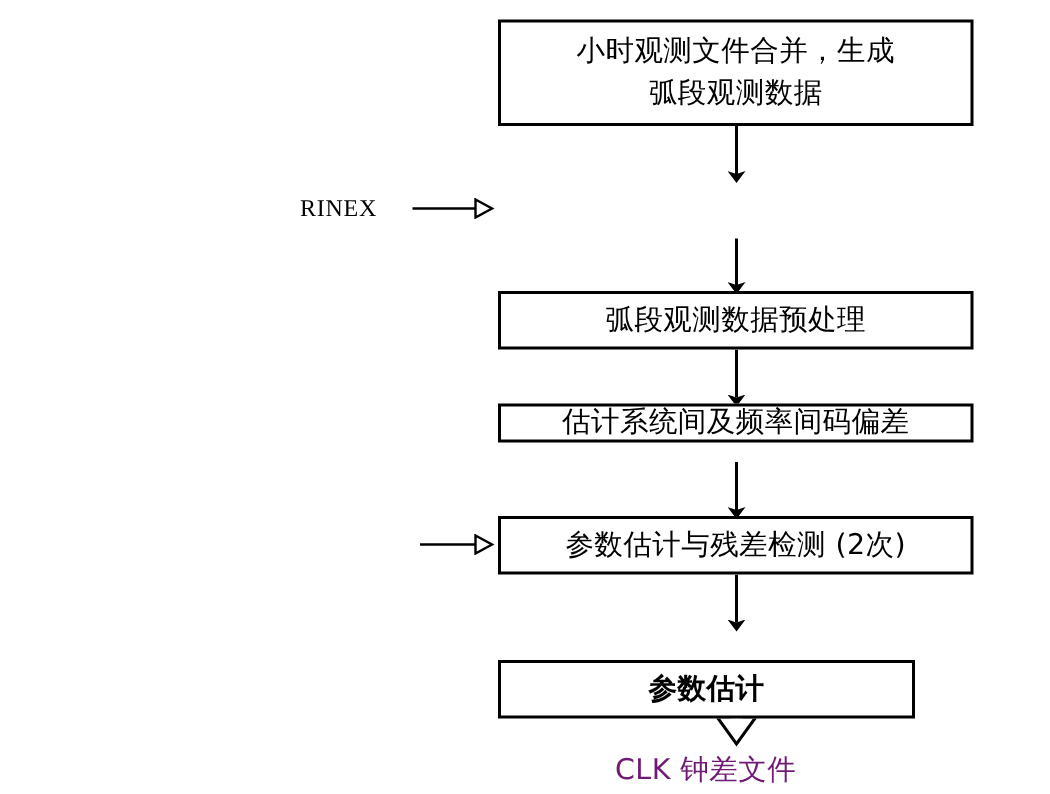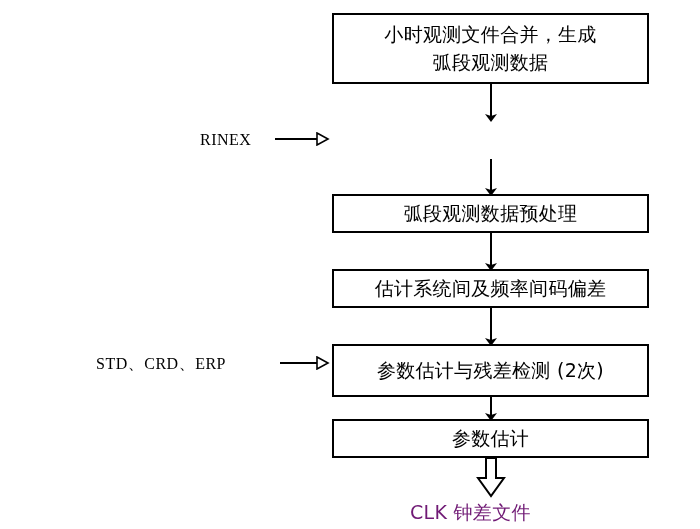--- a/index.html
+++ b/index.html
@@ -111,31 +111,30 @@
   <div class="proc-box" style="left:308px; top:13px; width:317px; height:71px;">
     <span class="box-label">小时观测文件合并，生成
 弧段观测数据</span>
   </div>
 
 
   <div class="proc-box" style="left:308px; top:194px; width:317px; height:39px;">
     <span class="box-label">弧段观测数据预处理</span>
   </div>
 
-  <div class="proc-box" style="left:308px; top:269px; width:317px; height:39px;">
+  <div class="proc-box" style="left:308px; top:269px; width:317px; height:26px;">
     <span class="box-label">估计系统间及频率间码偏差</span>
   </div>
 
-  <div class="proc-box" style="left:308px; top:344px; width:317px; height:53px;">
+  <div class="proc-box" style="left:308px; top:344px; width:317px; height:39px;">
     <span class="box-label">参数估计与残差检测 (2次)</span>
   </div>
 
-  <div class="proc-box" style="left:308px; top:419px; width:317px; height:39px;">
+  <div class="proc-box" style="left:308px; top:440px; width:278px; height:39px;font-weight:bold;">
     <span class="box-label">参数估计</span>
   </div>
 
   <div class="side-label" style="left:176px; top:127px;">RINEX</div>
 
-  <div class="side-label" style="left:72px; top:351px;">STD、CRD、ERP</div>
 
   <div class="terminal-label" style="left:386px; top:500px;">CLK 钟差文件</div>
 
 </div>
 
 </body></html>

